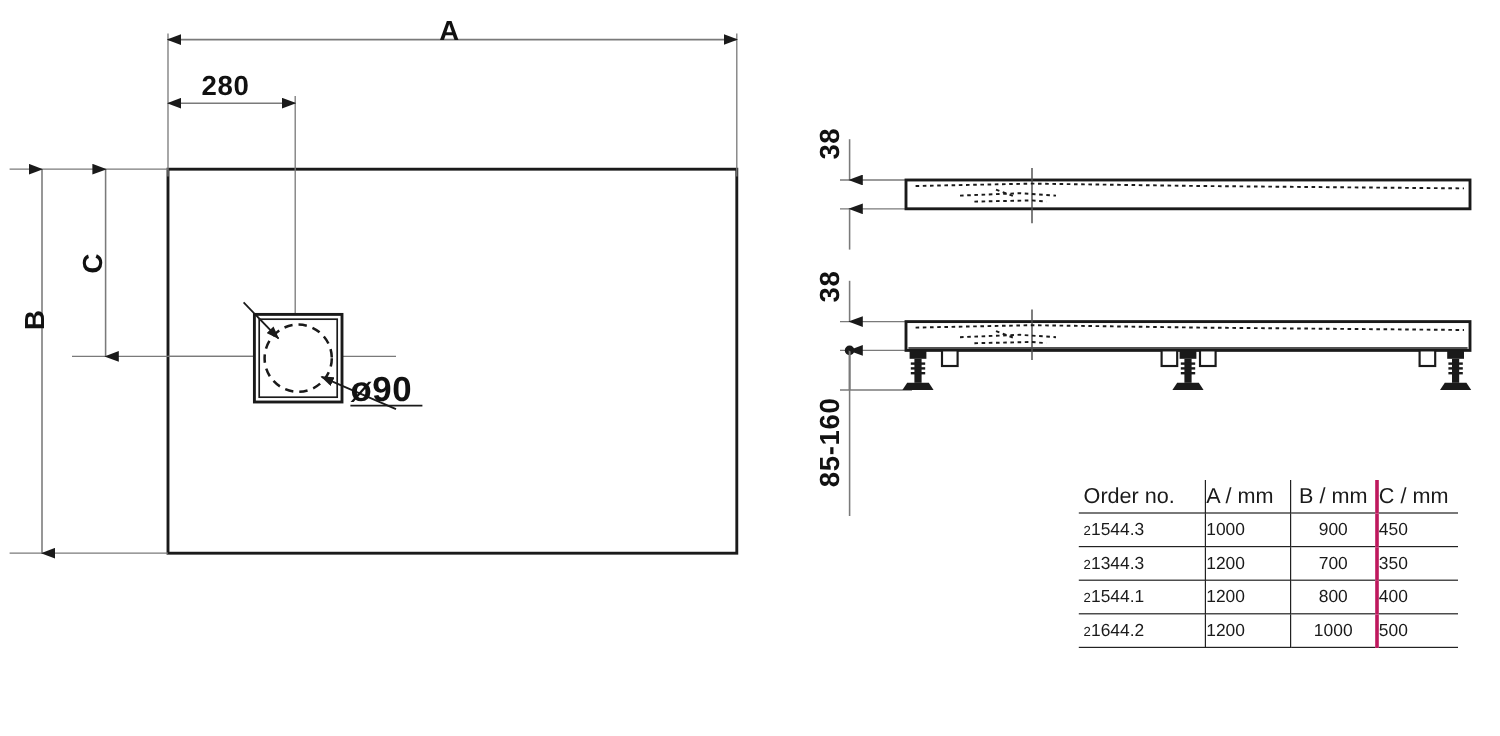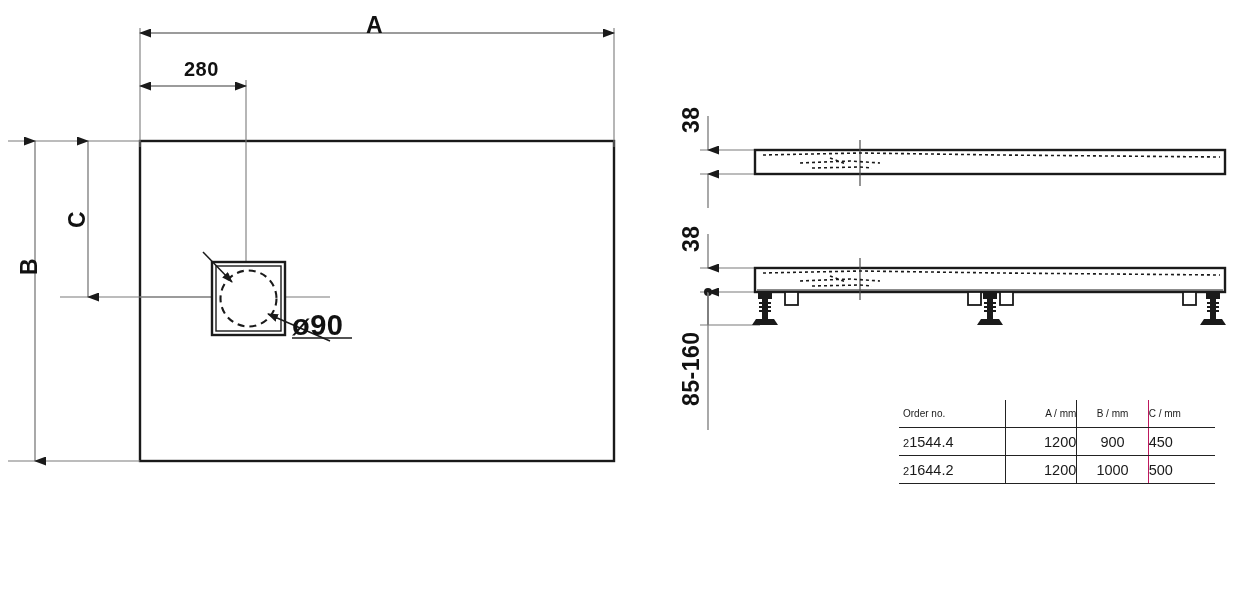--- a/index.html
+++ b/index.html
@@ -14,21 +14,21 @@
   
   .dimlabel{
     position:absolute;
     font-family:"Liberation Sans", sans-serif;
     font-weight:bold;
     color:#111111;
     white-space:nowrap;
     letter-spacing:0.5px;
   }
   .dim-A{left:366px;top:12px;font-size:23px;}
-  .dim-280{left:184px;top:58px;font-size:20px;}
+  .dim-280{left:168px;top:58px;font-size:23px;}
   .dim-o90{left:292px;top:309px;font-size:29px;}
   .dim-B{left:16px;top:275px;font-size:23px;transform:rotate(-90deg);transform-origin:left top;}
   .dim-C{left:64px;top:228px;font-size:23px;transform:rotate(-90deg);transform-origin:left top;}
   .dim-38a{left:678px;top:133px;font-size:23px;transform:rotate(-90deg);transform-origin:left top;}
   .dim-38b{left:678px;top:252px;font-size:23px;transform:rotate(-90deg);transform-origin:left top;}
   .dim-85160{left:678px;top:406px;font-size:23px;transform:rotate(-90deg);transform-origin:left top;}
 
   
   .spec-table{
     position:absolute;left:899px;top:400px;width:316px;
@@ -37,33 +37,33 @@
     font-size:14.5px;
     color:#1a1a1a;
   }
   .spec-table td,.spec-table th{
     border-bottom:1px solid #222;
     padding:0;height:27px;
     font-weight:normal;
     vertical-align:middle;
   }
   .spec-table thead th{
-    font-size:10px;
+    font-size:18px;
     height:27px;
     margin-top:32px;
   }
   .spec-table .c-order{
     width:104px;text-align:left;padding-left:4px;
     border-right:1px solid #222;
   }
   .spec-table .c-a{
-    width:72px;text-align:right;border-right:1px solid #222;
+    width:72px;text-align:left;border-right:1px solid #222;
   }
   .spec-table .c-b{
-    width:72px;text-align:center;border-right:1px solid #be185d;
+    width:72px;text-align:center;border-right:3px solid #be185d;
   }
   .spec-table .c-c{
     width:68px;text-align:left;
   }
   .spec-table tbody tr:last-child td{border-bottom:1px solid #222;}
   .ordnum .pfx{font-size:11px;vertical-align:baseline;}
 </style>
 </head>
 <body>
 
@@ -206,24 +206,36 @@
     <thead>
       <tr>
         <th class="c-order">Order no.</th>
         <th class="c-a">A / mm</th>
         <th class="c-b">B / mm</th>
         <th class="c-c">C / mm</th>
       </tr>
     </thead>
     <tbody id="spec-body">
         <tr>
-          <td class="c-order ordnum"><span class="pfx">2</span><span>1544.4</span></td>
-          <td class="c-a">1200</td>
+          <td class="c-order ordnum"><span class="pfx">2</span><span>1544.3</span></td>
+          <td class="c-a">1000</td>
           <td class="c-b">900</td>
           <td class="c-c">450</td>
+        </tr>
+        <tr>
+          <td class="c-order ordnum"><span class="pfx">2</span><span>1344.3</span></td>
+          <td class="c-a">1200</td>
+          <td class="c-b">700</td>
+          <td class="c-c">350</td>
+        </tr>
+        <tr>
+          <td class="c-order ordnum"><span class="pfx">2</span><span>1544.1</span></td>
+          <td class="c-a">1200</td>
+          <td class="c-b">800</td>
+          <td class="c-c">400</td>
         </tr>
         <tr>
           <td class="c-order ordnum"><span class="pfx">2</span><span>1644.2</span></td>
           <td class="c-a">1200</td>
           <td class="c-b">1000</td>
           <td class="c-c">500</td>
         </tr>
       </tbody>
   </table>
 

